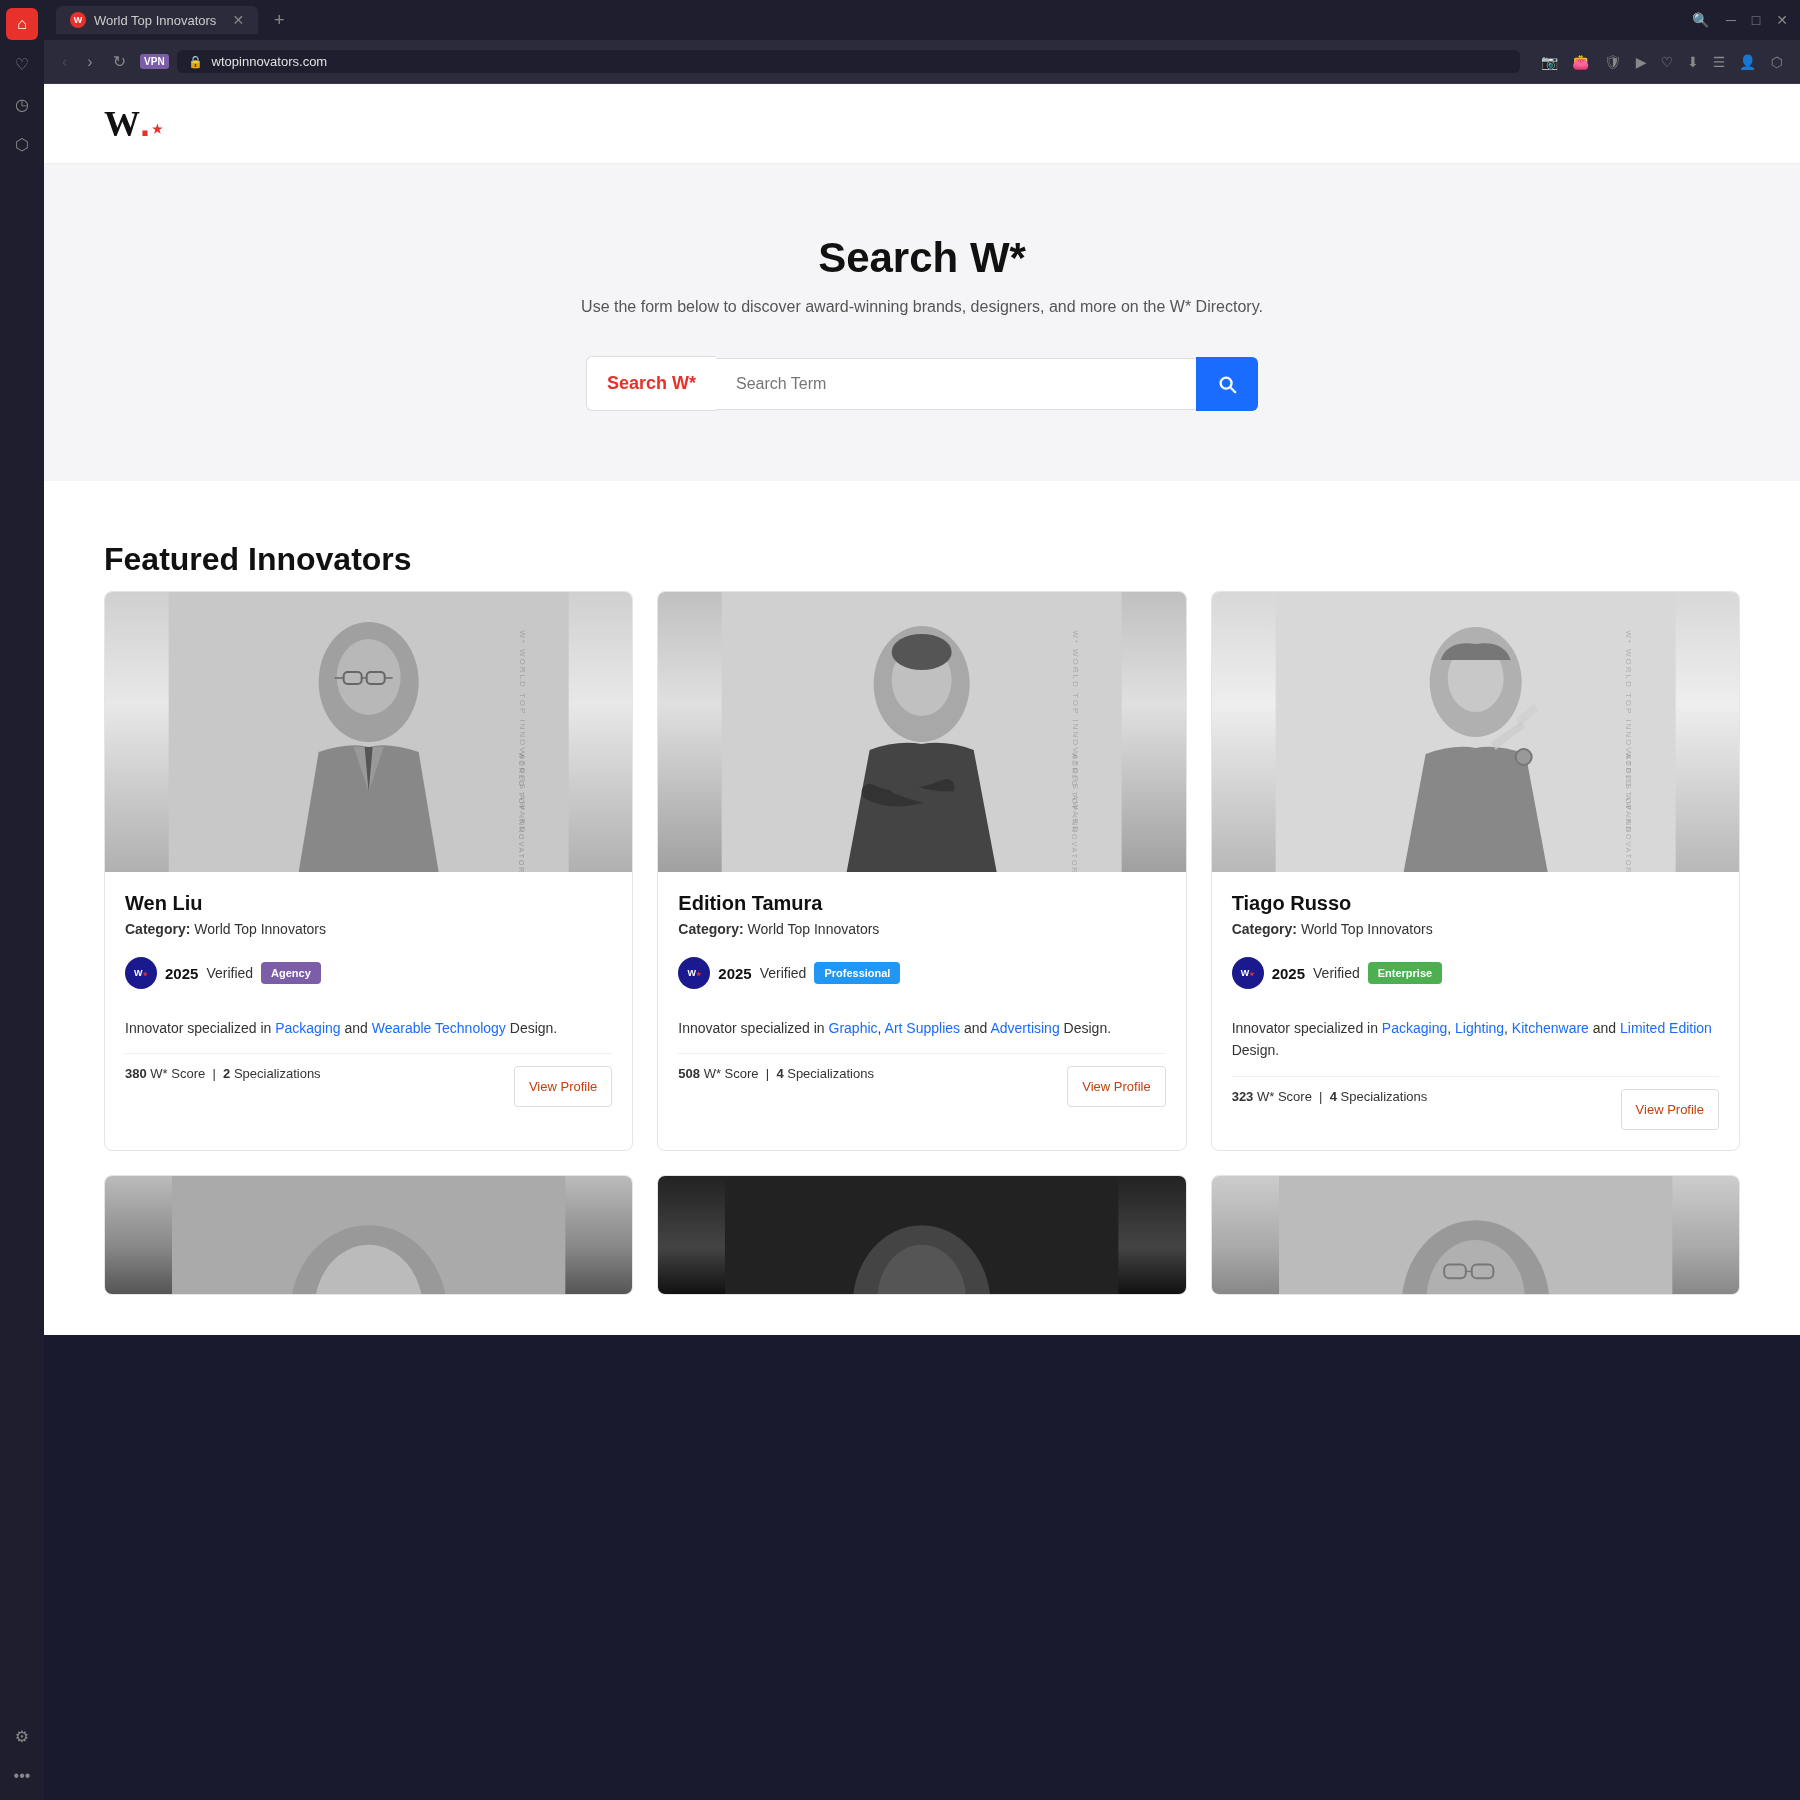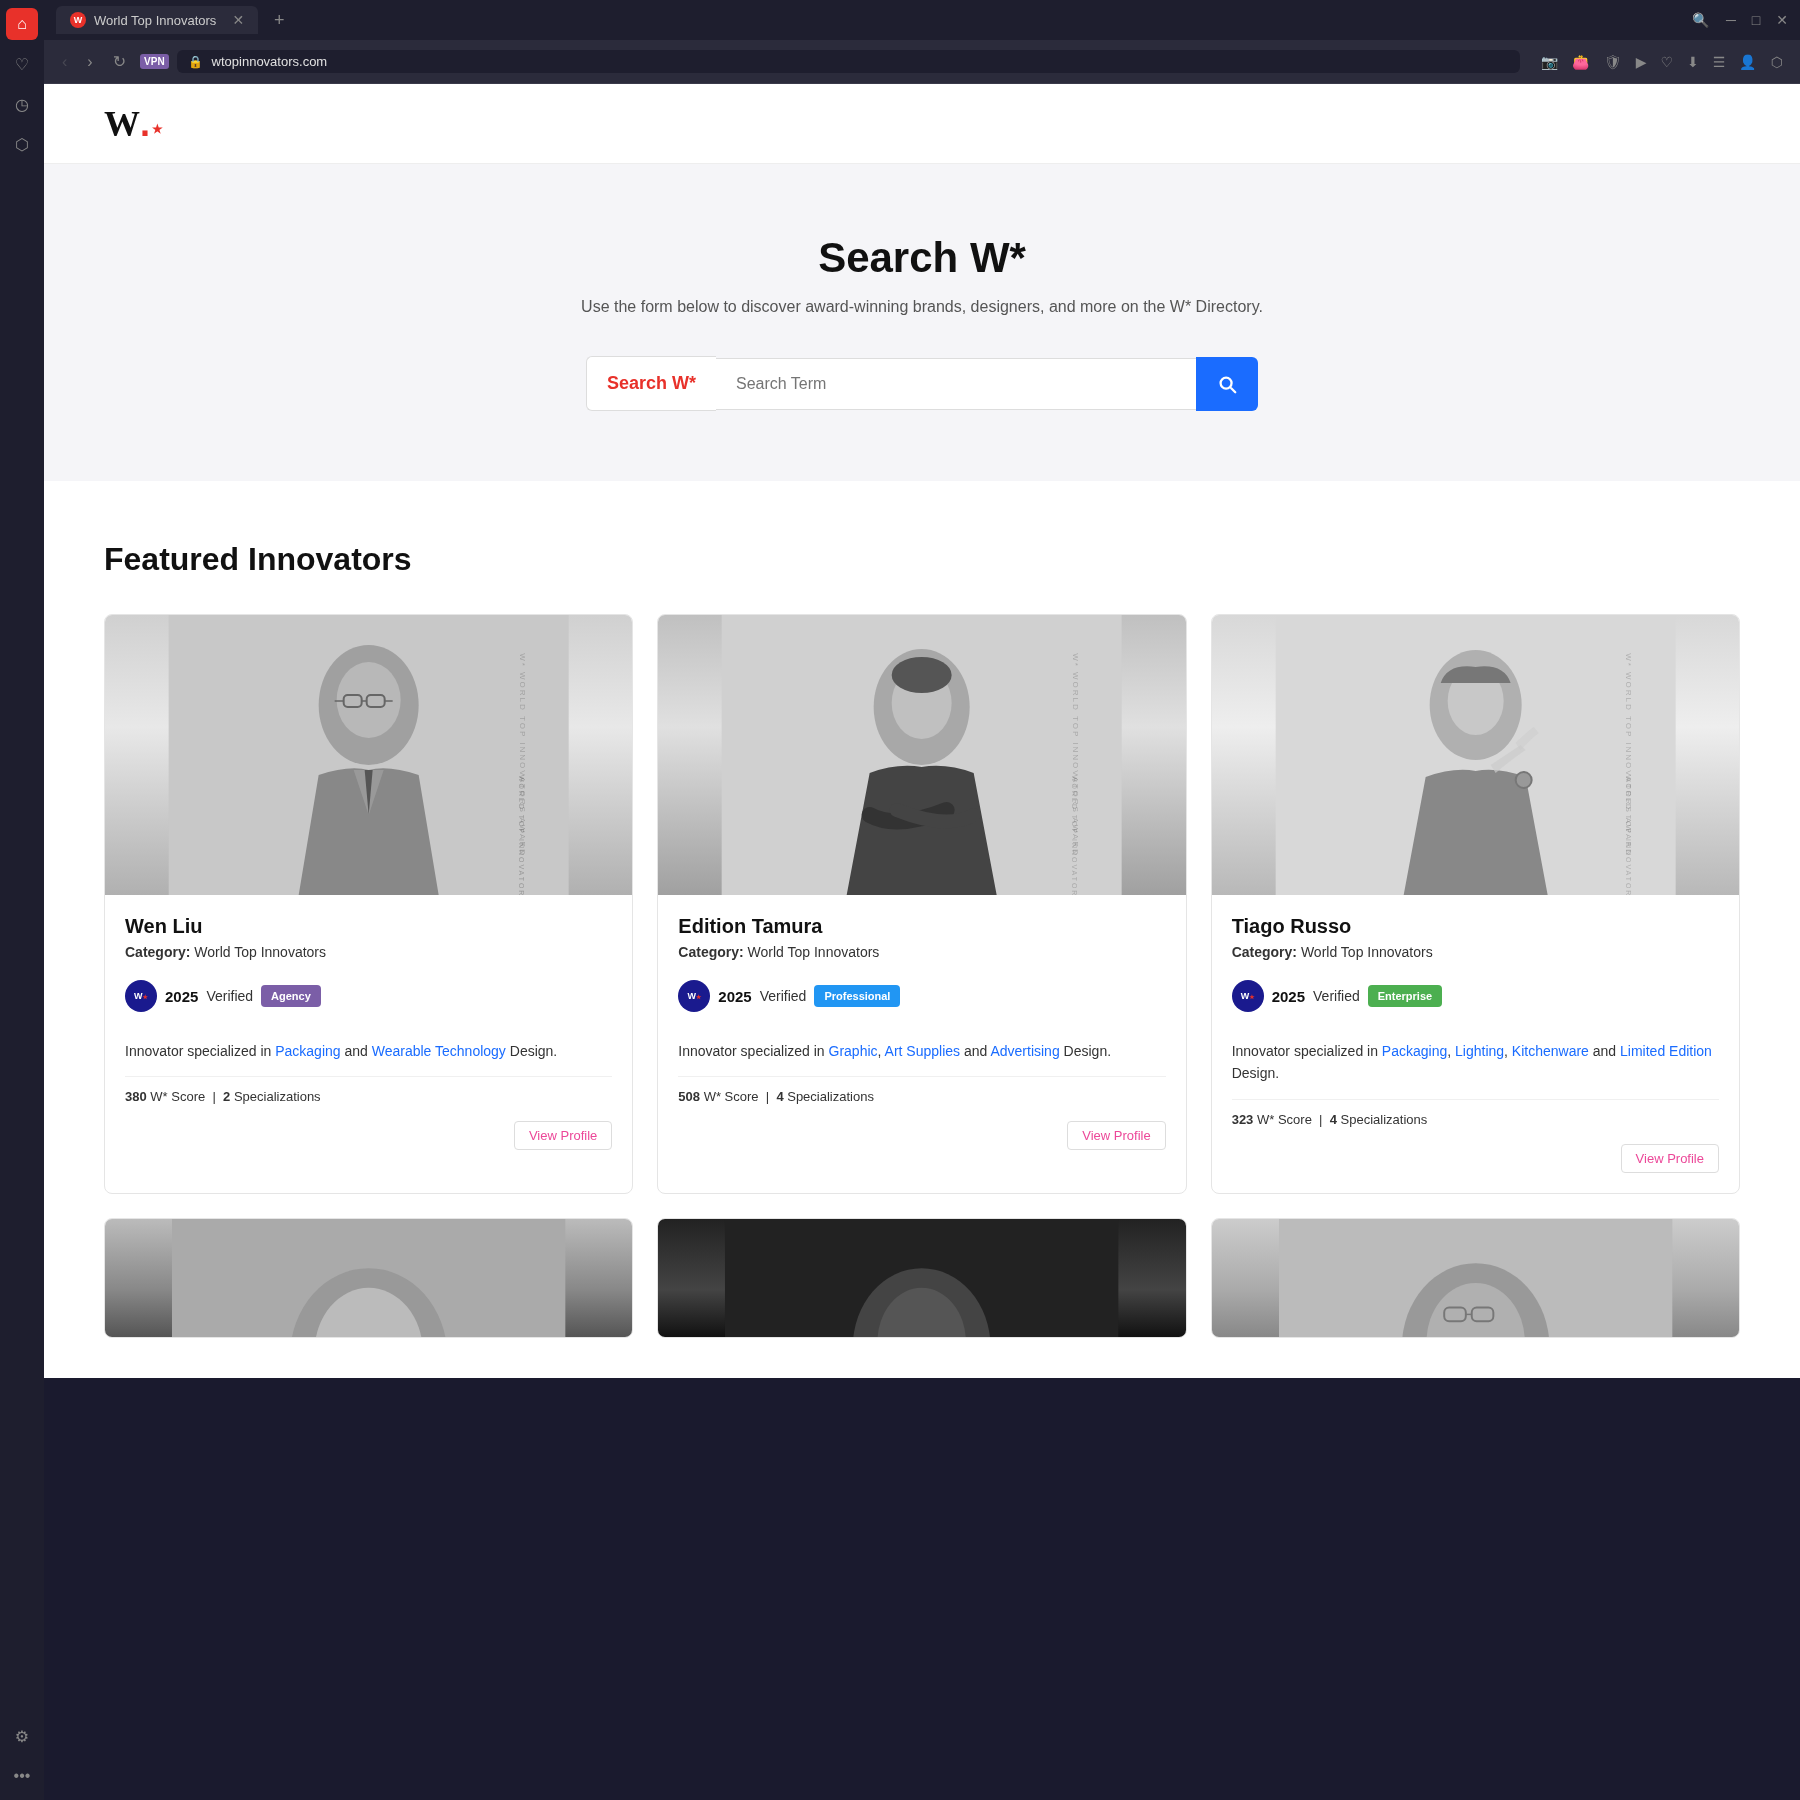--- a/index.html
+++ b/index.html
@@ -50,21 +50,21 @@
     .search-hero-desc { font-size: 16px; color: #555; margin-bottom: 40px; }
     .search-bar-wrapper { display: flex; align-items: center; justify-content: center; gap: 0; }
     .search-label { font-size: 18px; font-weight: 700; color: #111; margin-right: 0; background: white; border: 1px solid #ddd; border-right: none; padding: 16px 20px; border-radius: 6px 0 0 6px; white-space: nowrap; }
     .search-label span { color: #e8312a; }
     .search-input { border: 1px solid #ddd; border-left: none; border-right: none; padding: 16px 20px; font-size: 16px; width: 480px; outline: none; color: #999; }
     .search-btn { background: #1a6cff; color: white; border: none; padding: 16px 20px; cursor: pointer; border-radius: 0 6px 6px 0; display: flex; align-items: center; justify-content: center; }
     .search-btn svg { width: 22px; height: 22px; fill: white; }
 
     
     .featured-section { padding: 60px 60px 40px; background: white; }
-    .section-title { font-size: 32px; font-weight: 800; color: #111; margin-bottom: 36px; }
+    .section-title { font-size: 32px; font-weight: 800; color: #111; margin-bottom: 13px; }
 
     .cards-grid { display: grid; grid-template-columns: repeat(3, 1fr); gap: 24px; }
     .card { border: 1px solid #e5e5e5; border-radius: 8px; overflow: hidden; background: white; }
     .card-image { width: 100%; height: 280px; overflow: hidden; position: relative; background: #ccc; }
     .card-body { padding: 20px; }
     .card-name { font-size: 20px; font-weight: 800; color: #111; margin-bottom: 6px; }
     .card-category { font-size: 14px; color: #333; margin-bottom: 20px; }
     .card-category strong { font-weight: 700; }
     .card-badges { display: flex; align-items: center; gap: 8px; margin-bottom: 14px; }
     .badge-logo { width: 32px; height: 32px; background: #1a1a8e; color: white; border-radius: 50%; font-size: 10px; font-weight: 900; display: flex; align-items: center; justify-content: center; flex-shrink: 0; }
@@ -72,21 +72,21 @@
     .badge-verified { font-size: 14px; color: #333; }
     .badge-type { padding: 5px 10px; border-radius: 4px; font-size: 11px; font-weight: 600; color: white; }
     .badge-agency { background: #7b5ea7; }
     .badge-professional { background: #2196f3; }
     .badge-enterprise { background: #4caf50; }
     .card-desc { font-size: 14px; color: #333; line-height: 1.6; margin-bottom: 14px; margin-top: 28px; }
     .card-desc a { color: #1a6cff; text-decoration: none; }
     .card-footer { display: flex; justify-content: space-between; padding-top: 12px; border-top: 1px solid #f0f0f0; }
     .card-stats { font-size: 13px; color: #333; }
     .card-stats strong { font-weight: 700; }
-    .btn-view-profile { border: 1px solid #ddd; background: white; color: #ec4899; padding: 6px 14px; border-radius: 4px; font-size: 13px; cursor: pointer; text-decoration: none; margin-top: 32px; }
+    .btn-view-profile { border: 1px solid #ddd; background: white; color: #c2410c; padding: 12px 14px; border-radius: 4px; font-size: 13px; cursor: pointer; text-decoration: none; }
 
     
     .cards-grid-bottom { display: grid; grid-template-columns: repeat(3, 1fr); gap: 24px; margin-top: 24px; }
     .card-bottom { border: 1px solid #e5e5e5; border-radius: 8px; overflow: hidden; background: white; height: 120px; }
 
     
     .portrait-1 { background: linear-gradient(180deg, #d0d0d0 0%, #e8e8e8 40%, #b0b0b0 100%); position: relative; overflow: hidden; }
     .portrait-2 { background: linear-gradient(180deg, #c0c0c0 0%, #e0e0e0 40%, #a0a0a0 100%); position: relative; overflow: hidden; }
     .portrait-3 { background: linear-gradient(180deg, #d8d8d8 0%, #eeeeee 40%, #b8b8b8 100%); position: relative; overflow: hidden; }
 

